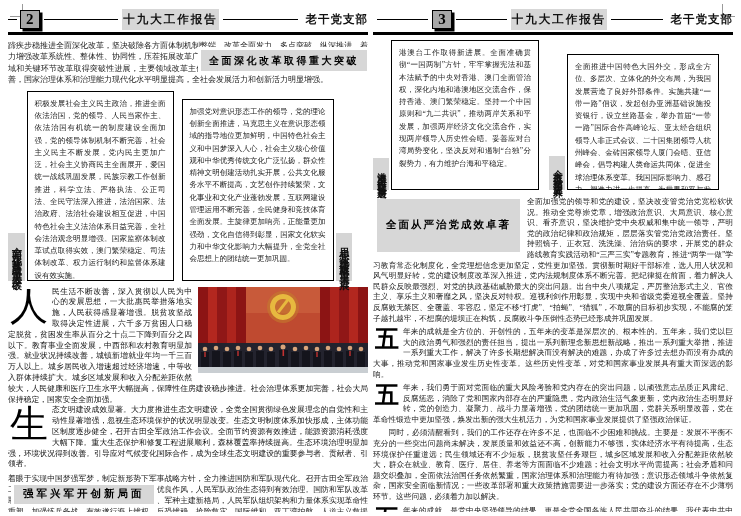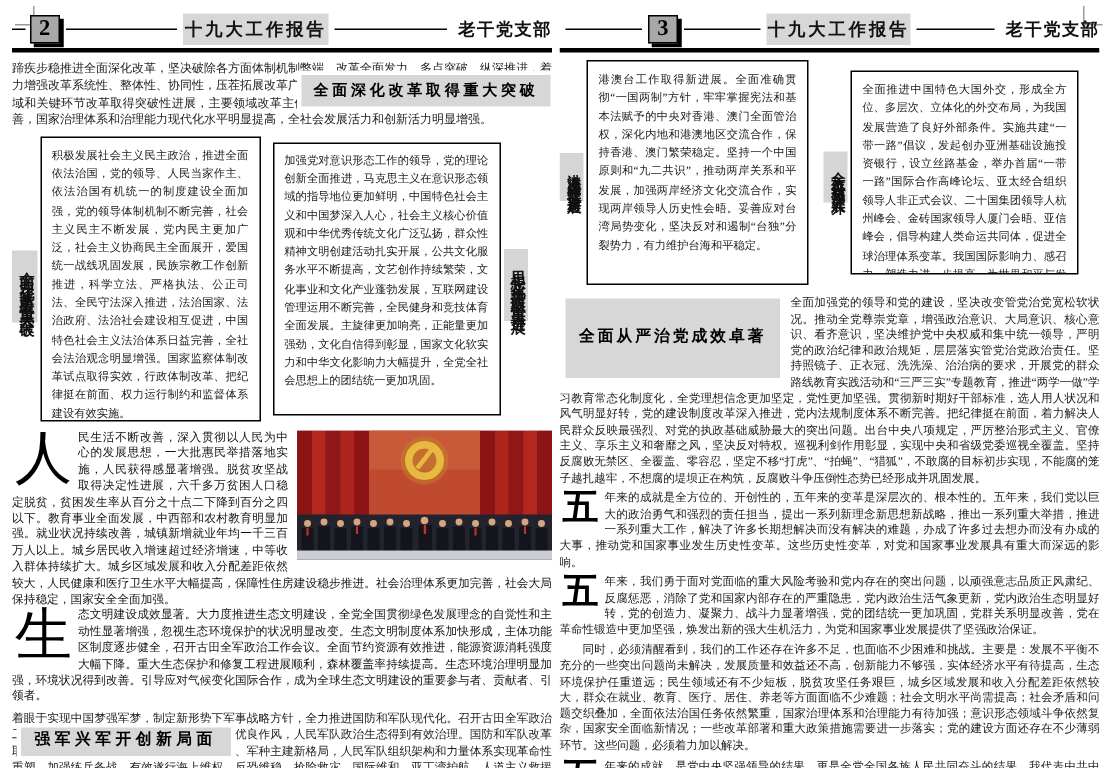--- a/index.html
+++ b/index.html
@@ -29,31 +29,31 @@
   .intro-badge{position:absolute;right:1px;top:10px;font-size:10px;letter-spacing:2.5px;
                padding:5px 8px;box-shadow:0 0 0 3px #fff;}
   .mil-badge{position:absolute;left:6px;top:11px;font-size:10.5px;letter-spacing:3px;
              padding:4px 9px;box-shadow:0 0 0 3px #fff;}
   .party-badge{float:left;font-size:10.5px;letter-spacing:2px;padding:21px 9px;
                margin:2px 7px 3px 4px;box-shadow:0 0 0 3px #fff;}
   
   .jtext{text-align:justify;color:#1a1a1a;}
   .intro{position:relative;margin-top:5px;font-size:8px;line-height:11.4px;}
   .boxrow{display:flex;margin-top:5px;}
-  .grp{display:flex;align-items:center;}
+  .grp{display:flex;align-items:flex-end;}
   .vstrip{writing-mode:vertical-rl;text-orientation:upright;background:#d5d5d5;
           font-weight:bold;font-size:10px;line-height:1.05;letter-spacing:3px;
           padding:6px 3px;margin-top:10px;}
   .vstrip.small{font-size:9.5px;letter-spacing:2px;margin-top:6px;}
   .box{border:1.5px solid #000;background:#fff;padding:6px 7px;overflow:hidden;
        font-size:7.5px;line-height:12.3px;}
   
   .lp-grp1 .box{width:131px;height:176px;margin-left:2px;}
   .lp-grp1{margin-right:8px;}
-  .lp-grp2 .box{width:136px;height:168px;margin-right:2px;font-family:Liberation Mono, monospace;}
+  .lp-grp2 .box{width:136px;height:168px;margin-right:2px;}
   .lp-grp2 .vstrip{margin-top:8px;}
   
   .rp-grp1 .box{width:132px;height:136px;margin-left:2px;}
   .rp-grp1{margin-right:10px;}
   .rp-grp2 .box{width:136px;height:122px;margin-left:2px;}
   .flow{margin-top:6px;font-size:7.8px;line-height:10.8px;}
   .flow .para{text-align:justify;}
   .photo{float:right;width:170px;height:86px;margin:0 0 4px 6px;display:block;}
   .photo svg{display:block;width:170px;height:86px;}
   .dc{float:left;font-family:"Liberation Serif","DejaVu Serif",serif;color:#000;}
@@ -85,21 +85,21 @@
 
     <div class="intro jtext">
       <span class="badge intro-badge">全面深化改革取得重大突破</span>
       <span>蹄疾步稳推进全面深化改革，坚决破除各方面体制机制弊端。改革全面发力、多点突破、纵深推进，着力增强改革系统性、整体性、协同性，压茬拓展改革广度和深度，推出一千五百多项改革举措，重要领域和关键环节改革取得突破性进展，主要领域改革主体框架基本确立。中国特色社会主义制度更加完善，国家治理体系和治理能力现代化水平明显提高，全社会发展活力和创新活力明显增强。</span>
     </div>
 
     <div class="boxrow">
       <div class="grp lp-grp1">
         <span class="vstrip">全面深化改革取得重大突破</span>
         <div class="box jtext">
-          <span>积极发展社会主义民主政治，推进全面依法治国，党的领导、人民当家作主、依法治国有机统一的制度建设全面加强，党的领导体制机制不断完善，社会主义民主不断发展，党内民主更加广泛，社会主义协商民主全面展开，爱国统一战线巩固发展，民族宗教工作创新推进，科学立法、严格执法、公正司法、全民守法深入推进，法治国家、法治政府、法治社会建设相互促进，中国特色社会主义法治体系日益完善，全社会法治观念明显增强。国家监察体制改革试点取得实效，行政体制改革、把纪律挺在前面、权力运行制约和监督体系建设有效实施。</span>
+          <span>积极发展社会主义民主政治，推进全面依法治国，党的领导、人民当家作主、依法治国有机统一的制度建设全面加强，党的领导体制机制不断完善，社会主义民主不断发展，党内民主更加广泛，社会主义协商民主全面展开，爱国统一战线巩固发展，民族宗教工作创新推进，科学立法、严格执法、公正司法、全民守法深入推进，法治国家、法治政府、法治社会建设相互促进，中国特色社会主义法治体系日益完善，全社会法治观念明显增强。国家监察体制改革试点取得实效，澳门繁荣稳定、司法体制改革、权力运行制约和监督体系建设有效实施。</span>
         </div>
       </div>
       <div class="grp lp-grp2">
         <div class="box jtext">
           <span>加强党对意识形态工作的领导，党的理论创新全面推进，马克思主义在意识形态领域的指导地位更加鲜明，中国特色社会主义和中国梦深入人心，社会主义核心价值观和中华优秀传统文化广泛弘扬，群众性精神文明创建活动扎实开展，公共文化服务水平不断提高，文艺创作持续繁荣，文化事业和文化产业蓬勃发展，互联网建设管理运用不断完善，全民健身和竞技体育全面发展。主旋律更加响亮，正能量更加强劲，文化自信得到彰显，国家文化软实力和中华文化影响力大幅提升，全党全社会思想上的团结统一更加巩固。</span>
         </div>
         <span class="vstrip">思想文化建设取得重大进展</span>
       </div>
     </div>
 

